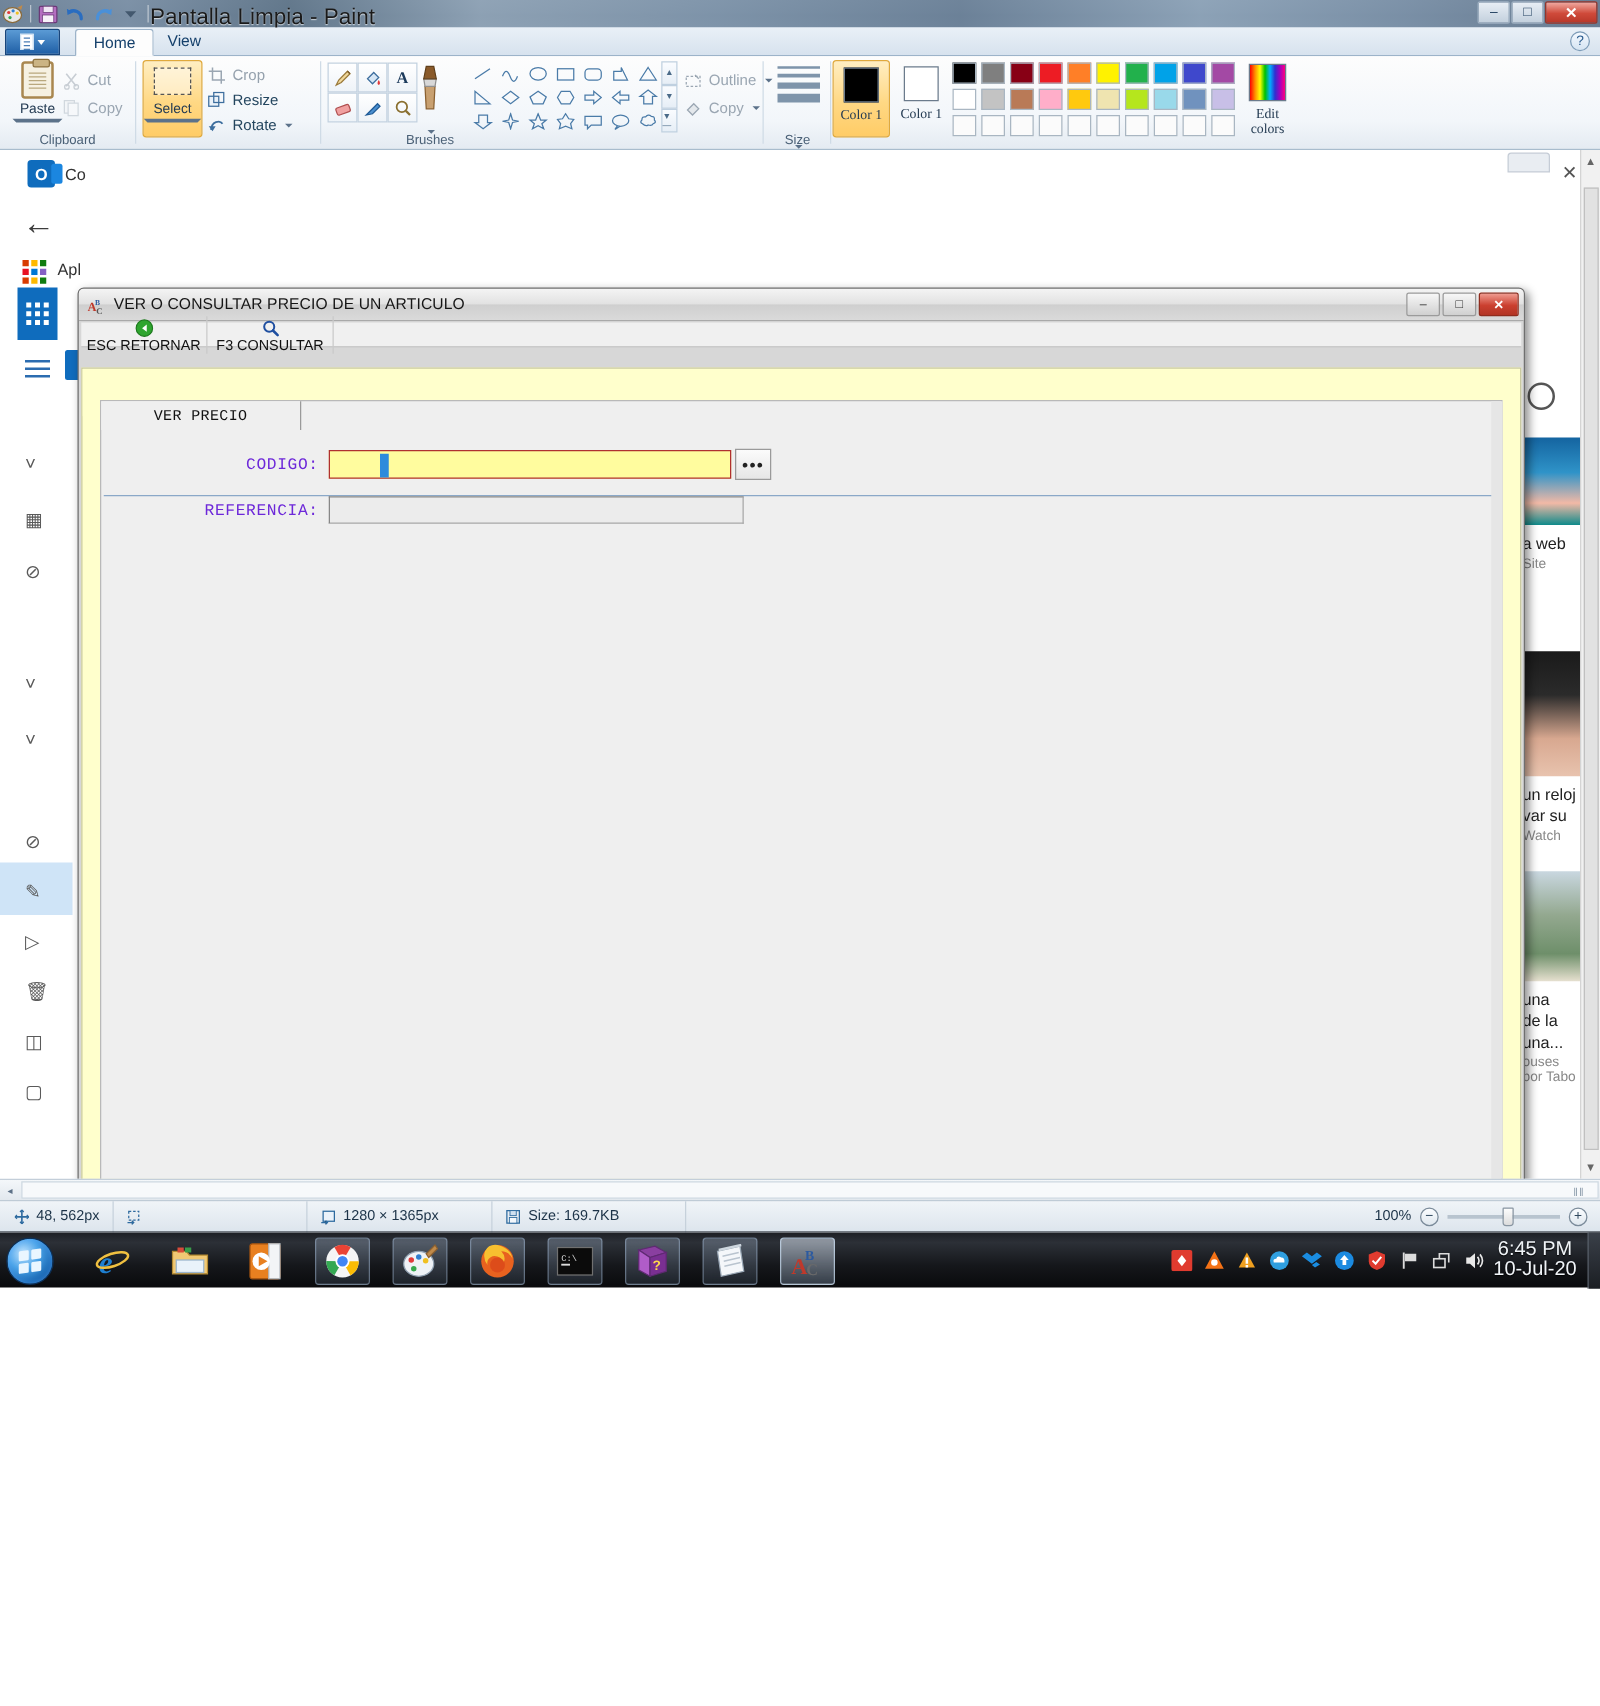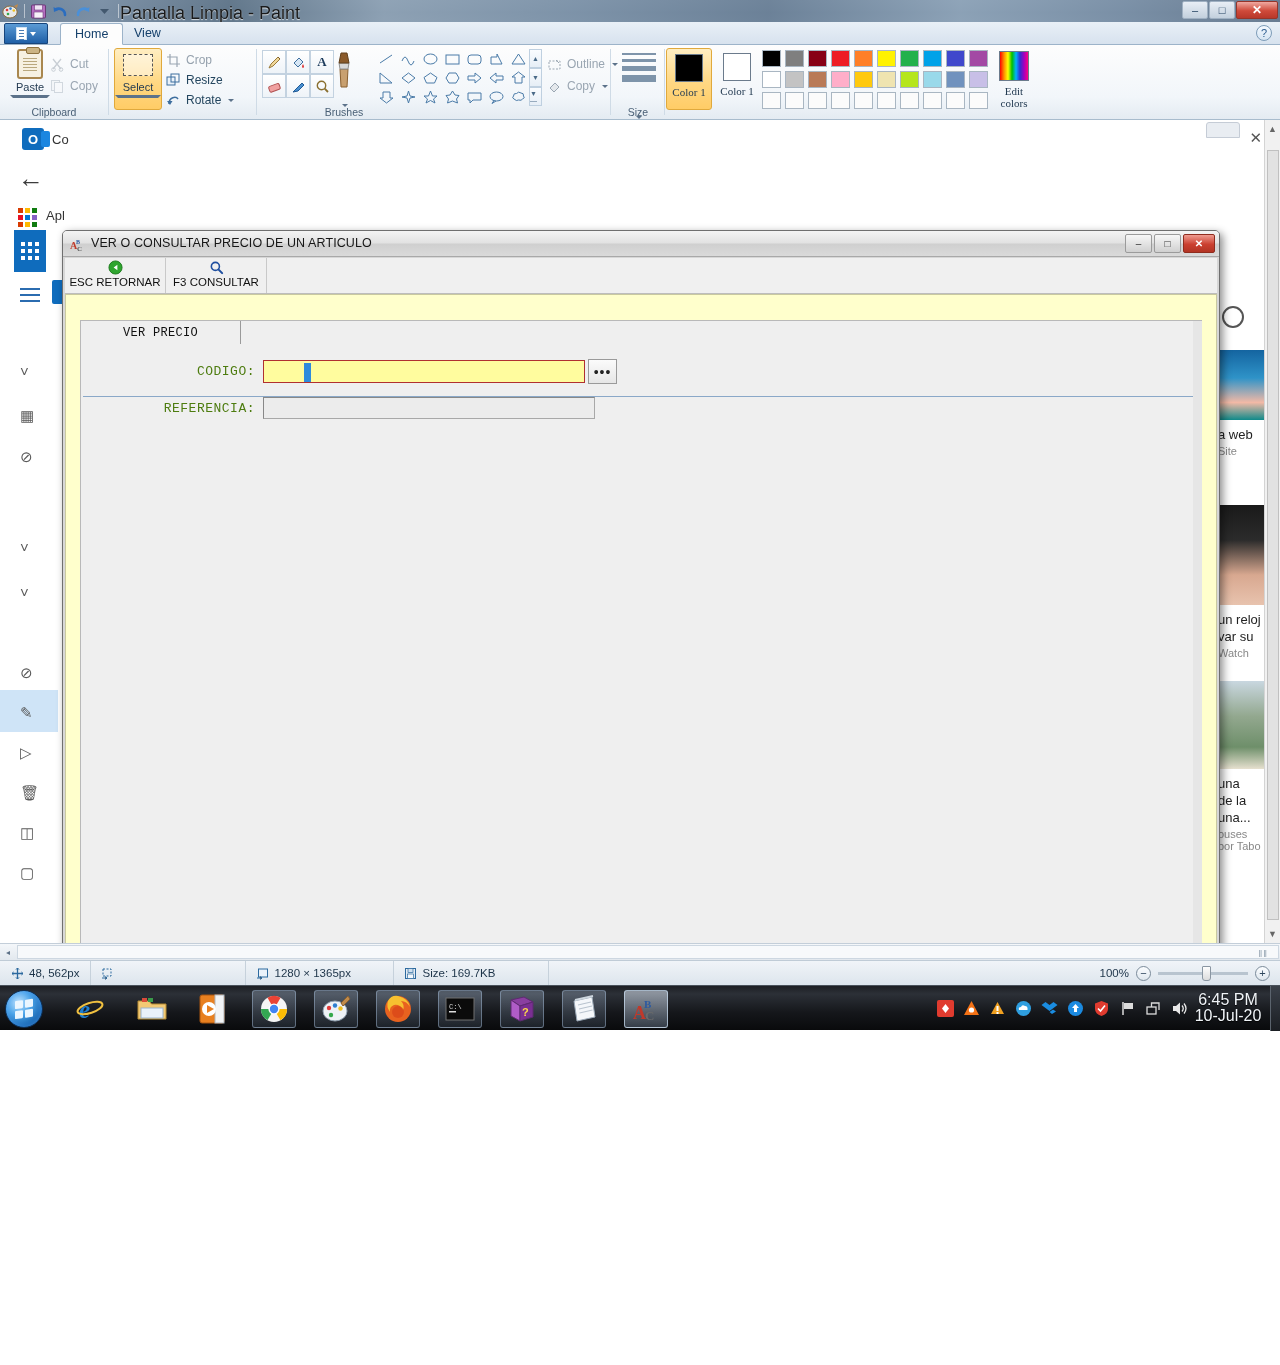--- a/index.html
+++ b/index.html
@@ -245,23 +245,24 @@
   .dlg-winbtns { position:absolute; right:4px; top:3px; display:flex; gap:2px; }
   .dwb {
     width:27px; height:19px; border:1px solid #9b9b9b; border-radius:2px;
     background:linear-gradient(180deg,#f7f7f7,#d0d0d0);
     display:flex; align-items:center; justify-content:center; font-size:10px; color:#333;
   }
   .dwb.close { width:32px; background:linear-gradient(180deg,#ef9b90,#cb4030 55%,#b23424);
     border-color:#8f2c1e; color:#fff; font-weight:bold; }
 
   .dlg-toolbar {
-    position:absolute; left:2px; top:27px; width:calc(100% - 4px); height:36px;
+    position:absolute; left:2px; top:27px; width:calc(100% - 4px); height:20px;
     background:#f0f0f0; border-bottom:1px solid #bdbdbd;
     display:flex;
+    align-items:center;
   }
   .tb-btn {
     width:101px; border-right:1px solid #c9c9c9; text-align:center;
     padding-top:2px; cursor:default;
   }
   .tb-btn .tb-ico { height:15px; display:flex; align-items:center; justify-content:center; }
   .tb-btn .tb-lbl { font-size:11.5px; color:#111; margin-top:1px; }
   .tb-spacer { flex:1; }
 
   .dlg-body {
@@ -279,21 +280,21 @@
   .tab-active {
     position:absolute; left:0; top:0; width:160px; height:23px;
     background:#efefef; border-right:1px solid #9a9a9a;
     display:flex; align-items:center; justify-content:center;
     font-family:"Liberation Mono", monospace; font-size:12px; color:#111;
     letter-spacing:.3px;
   }
 
   .field-row { position:absolute; display:flex; align-items:center; }
   .field-label {
-    font-family:"Liberation Mono", monospace; font-size:13px; color:#4d7c0f;
+    font-family:"Liberation Mono", monospace; font-size:13px; color:#6d28d9;
     text-align:right; letter-spacing:.5px;
   }
   .codigo-row { left:0; top:38px; width:100%; }
   .codigo-label { width:174px; }
   .codigo-input-wrap {
     position:relative; margin-left:8px; width:322px; height:23px;
     border:1px solid #b03030; background:#fffc9e;
     display:flex; align-items:center;
   }
   .codigo-caret { position:absolute; left:40px; top:2px; width:7px; height:19px; background:#2e8bdc; }
@@ -832,21 +833,21 @@
       <div class="side-ico" style="top:744px">▢</div>
 
       <div class="avatar-right"></div>
 
       <div class="news-col">
         <div>
           <div class="news-img" style="background:linear-gradient(180deg,#1464a0 0%,#2f93c8 40%,#f2b9a6 75%,#0f8a8a 100%)"></div>
           <div class="news-txt">a web</div>
           <div class="news-src">Site</div>
         </div>
-        <div style="margin-top:48px">
+        <div style="margin-top:64px">
           <div class="news-img" style="height:100px;background:linear-gradient(180deg,#1a1a1a 0%,#2b2b2b 35%,#d8a890 70%,#e8c3ae 100%)"></div>
           <div class="news-txt" style="white-space:pre-line">un reloj
 var su</div>
           <div class="news-src">Watch</div>
         </div>
         <div style="margin-top:22px">
           <div class="news-img" style="height:88px;background:linear-gradient(180deg,#c9d7e0 0%,#93a88f 40%,#6e8f6a 75%,#e6e0cf 100%)"></div>
           <div class="news-txt" style="white-space:pre-line">una
 de la
 una...</div>

